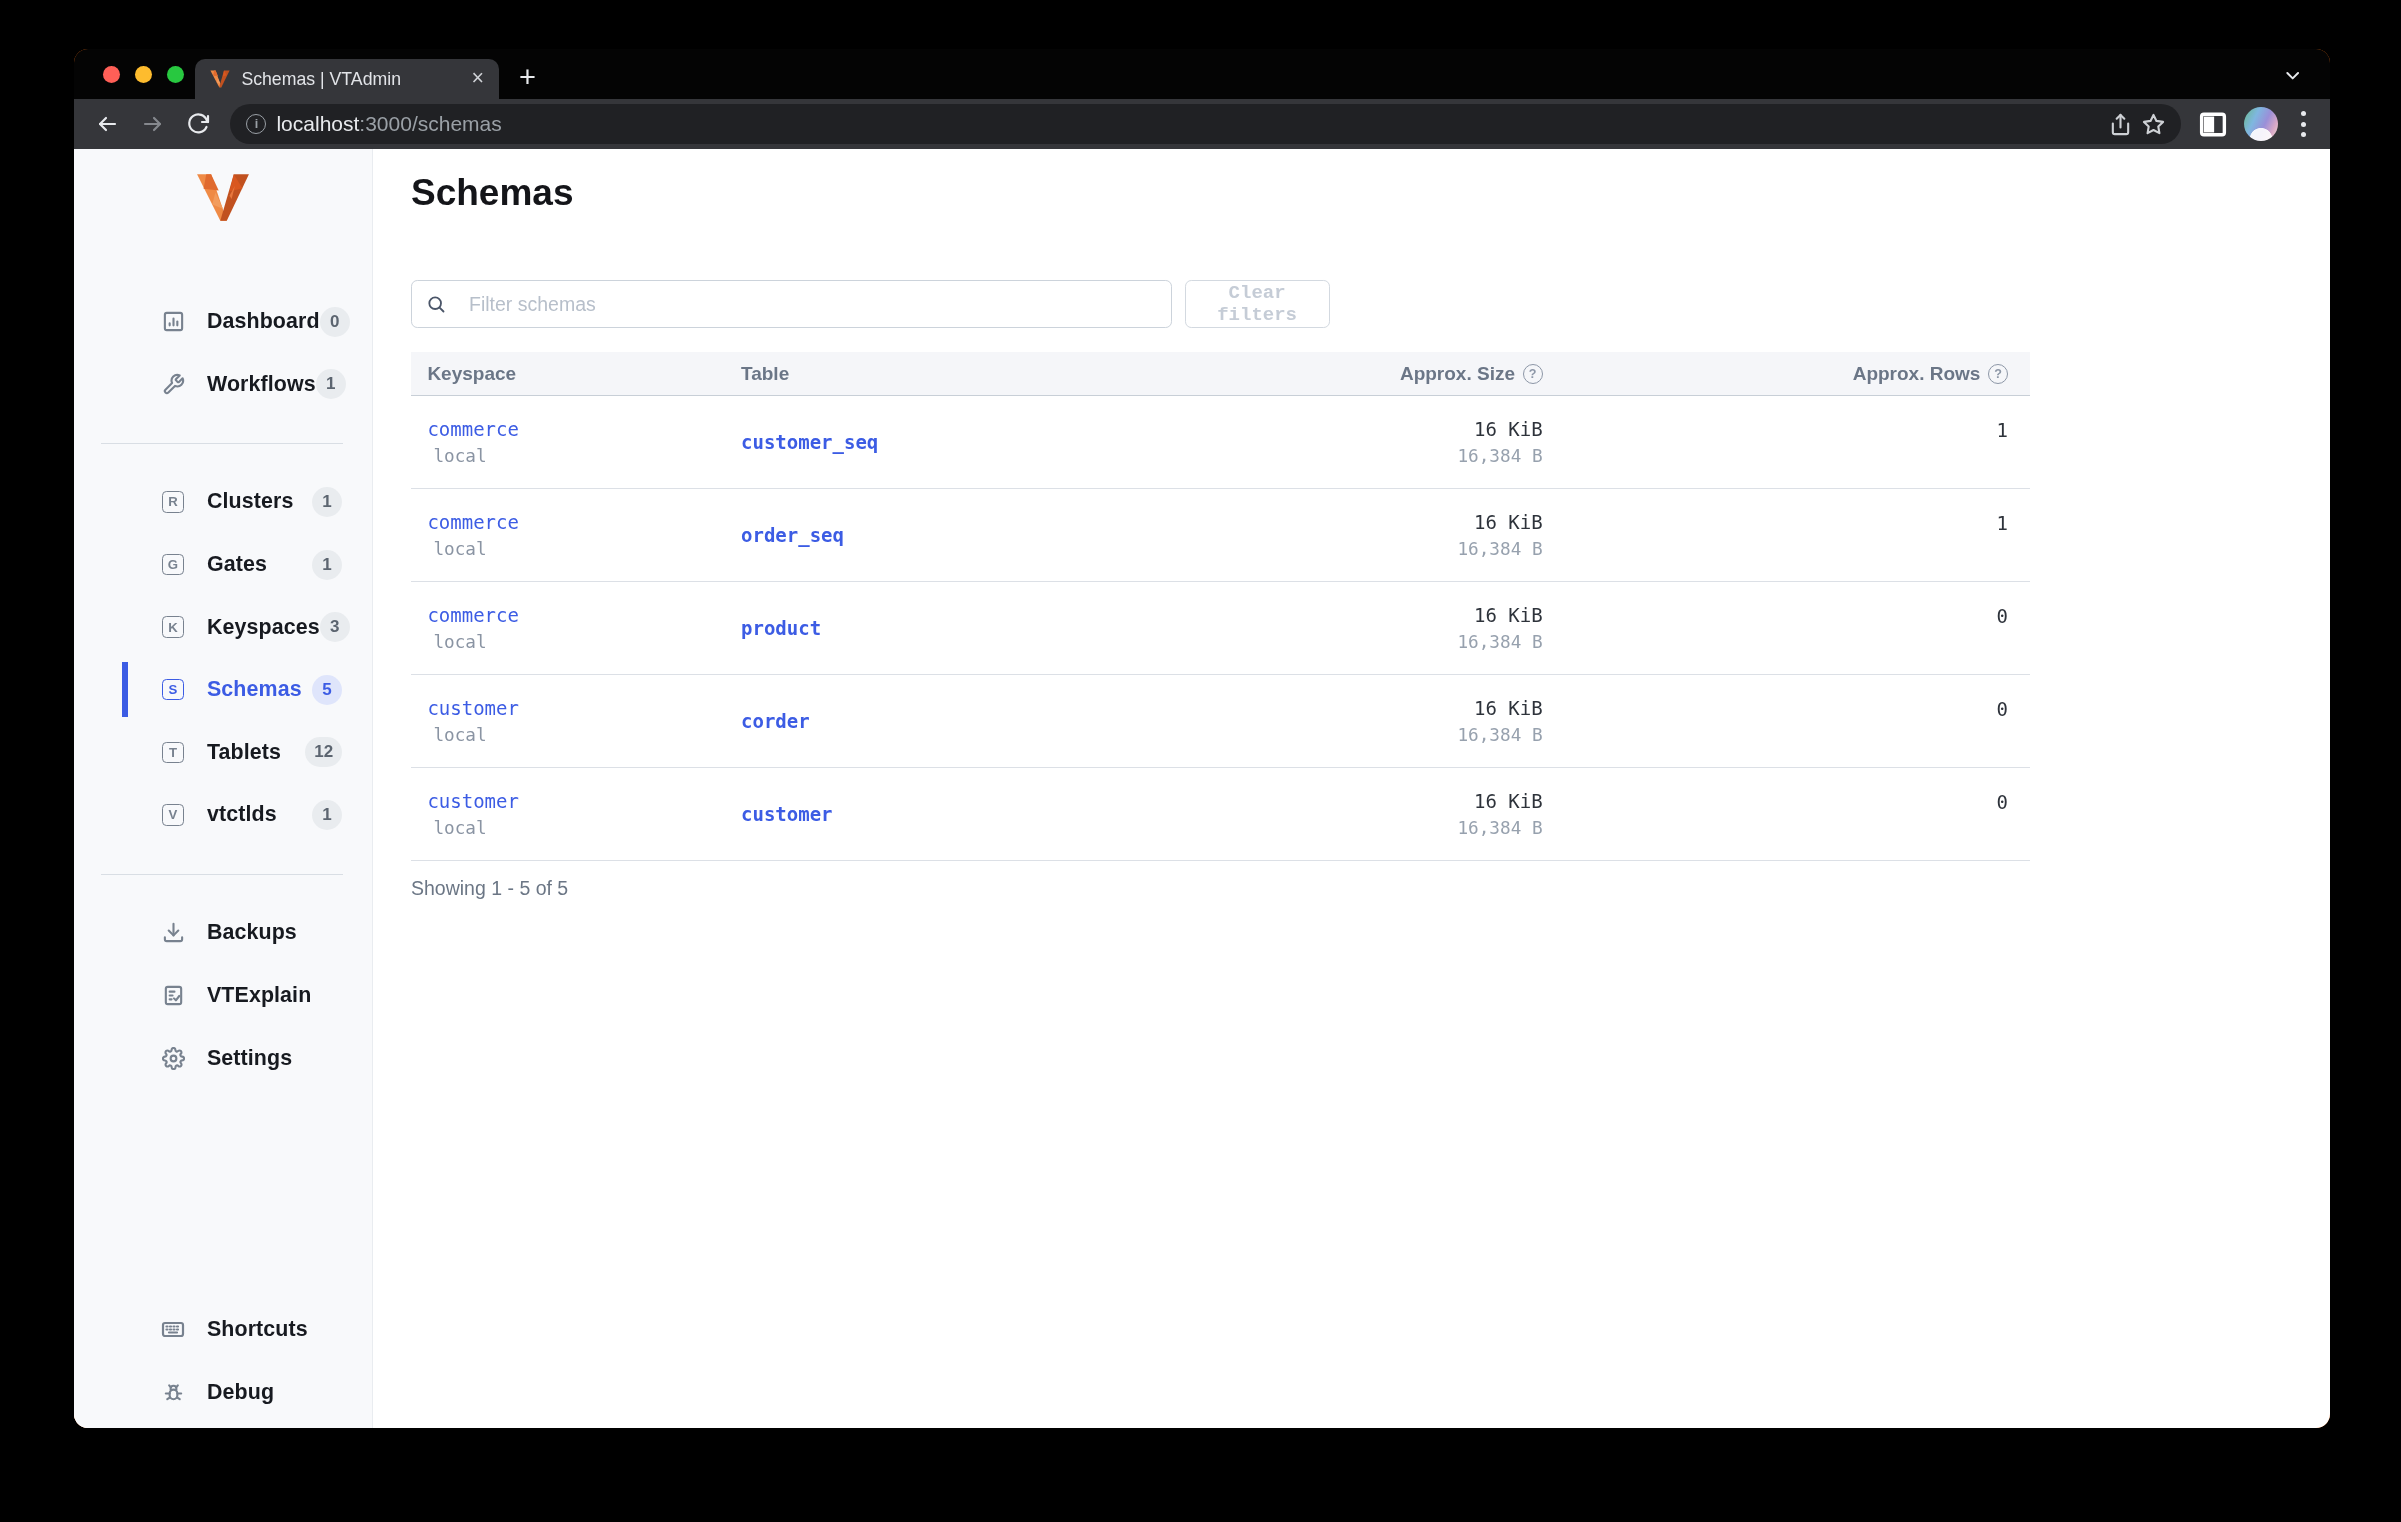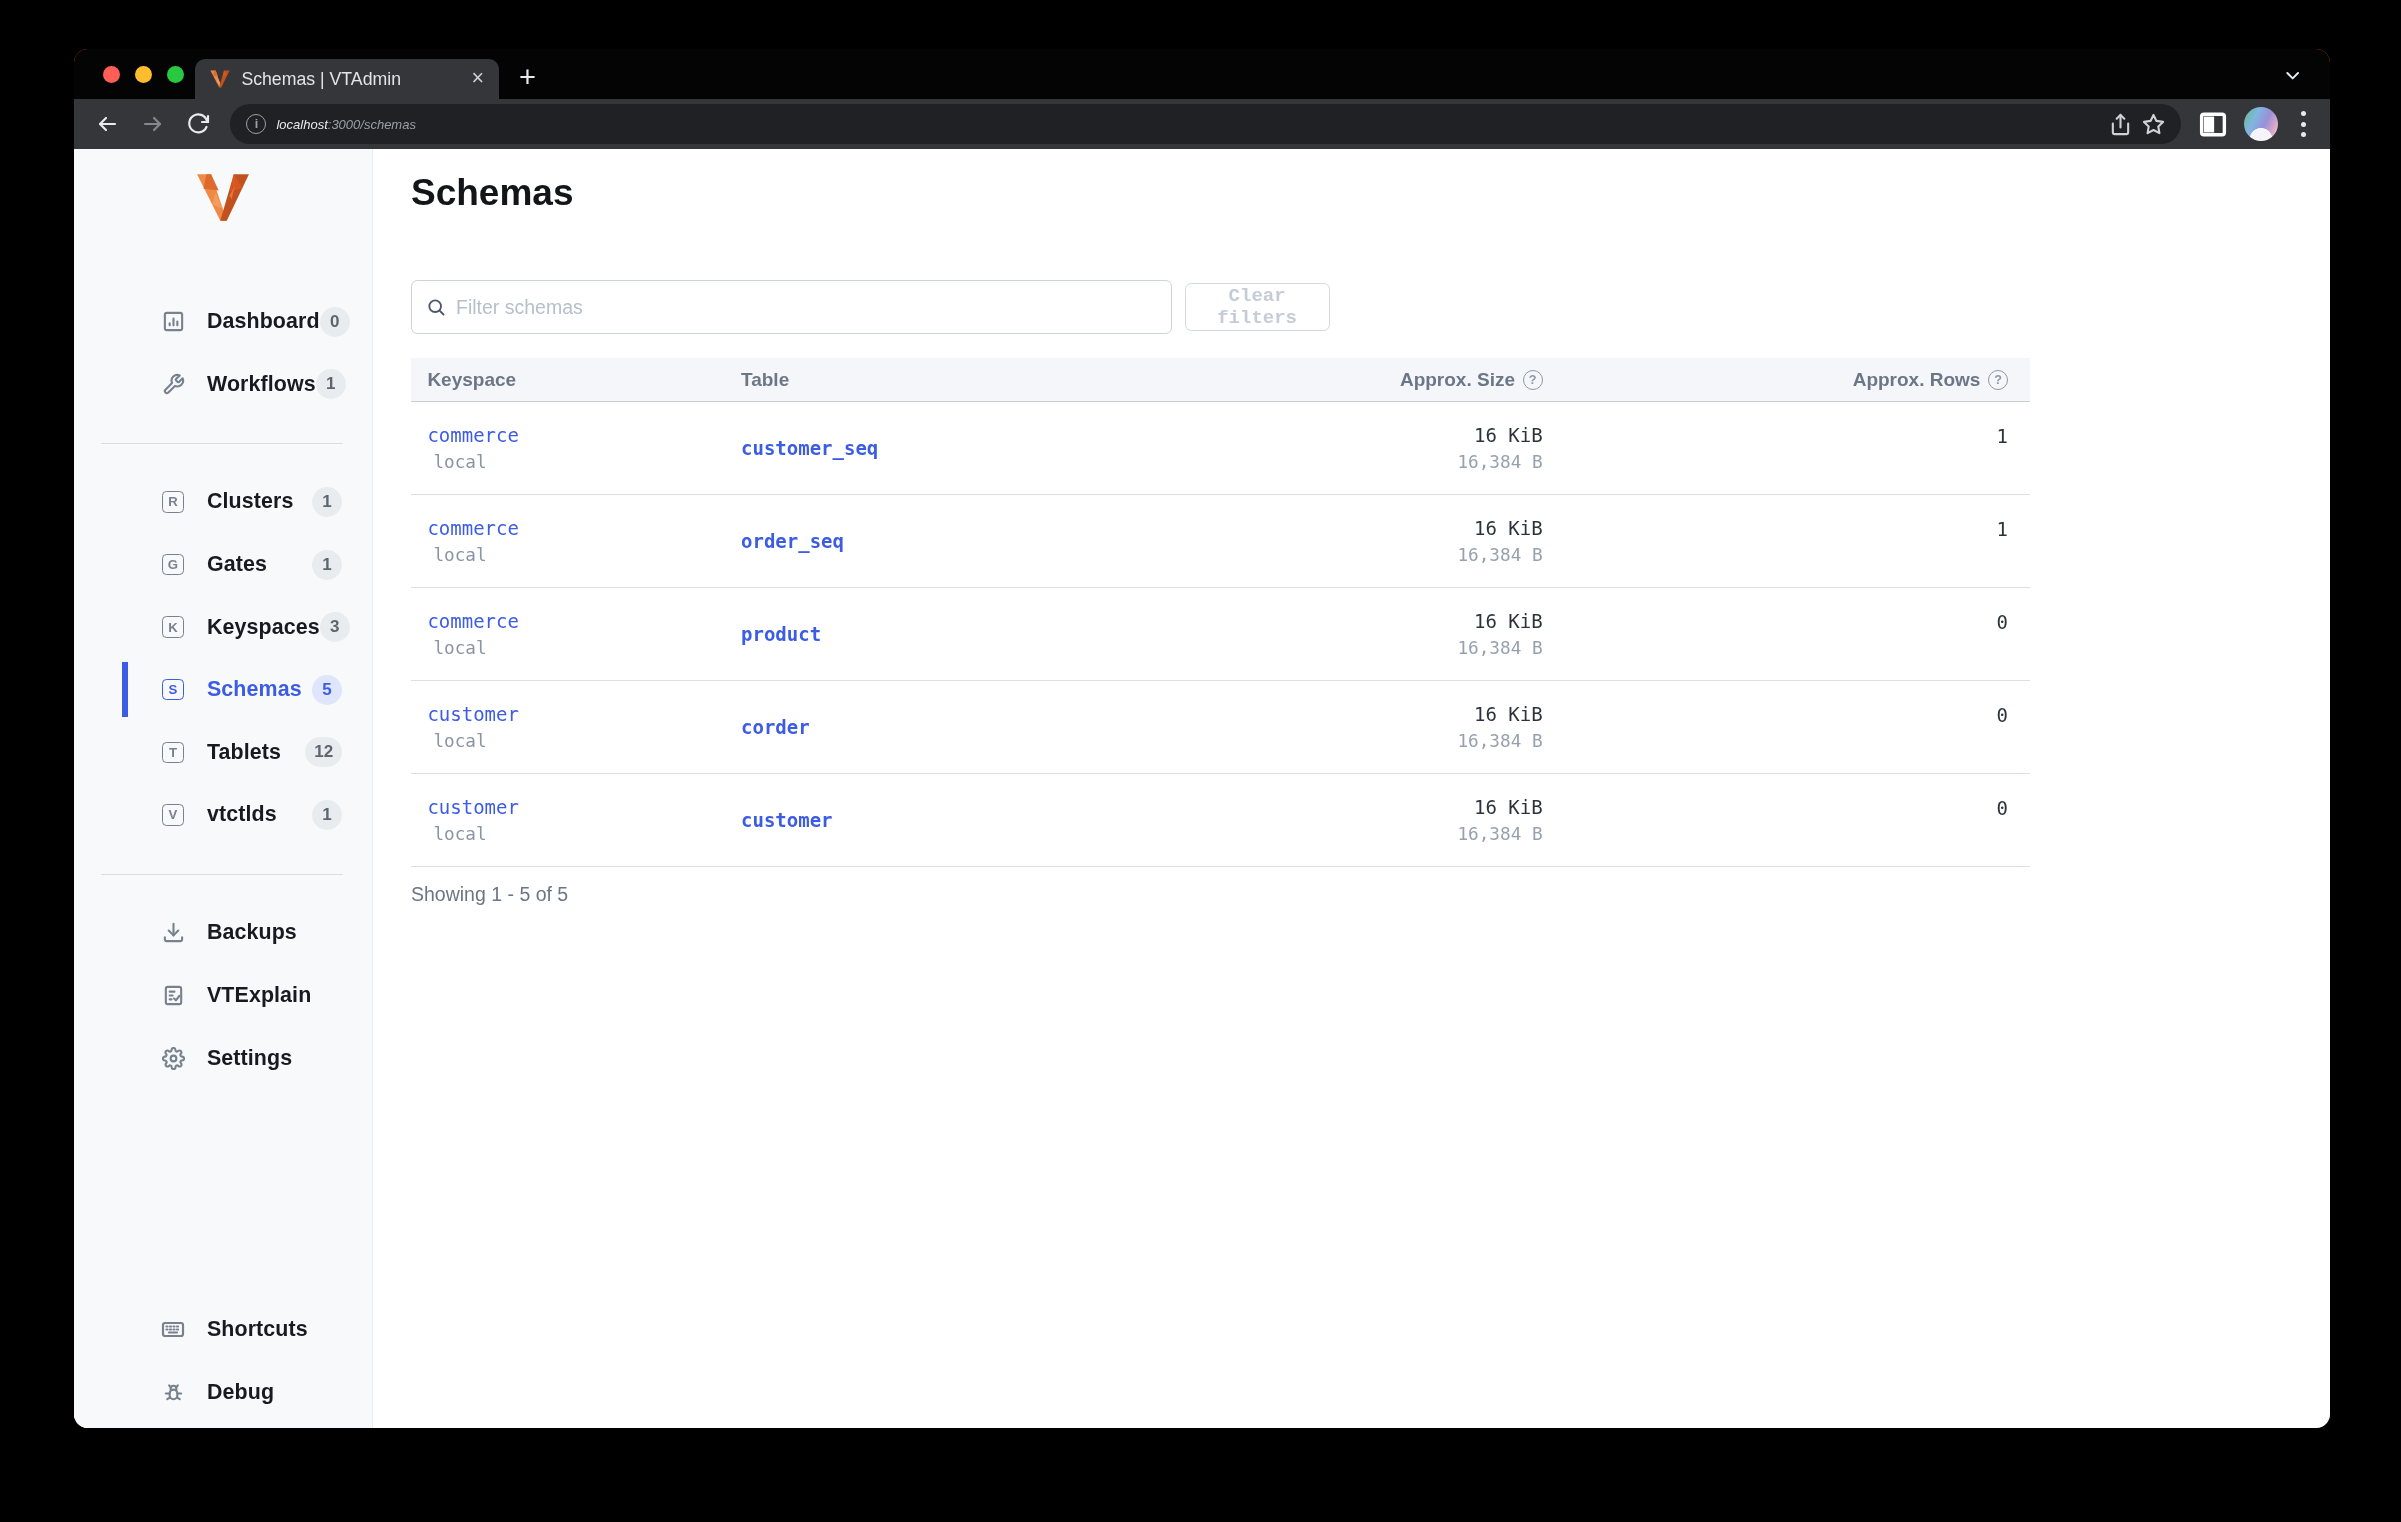--- a/index.html
+++ b/index.html
@@ -17,21 +17,21 @@
   .tab-close { margin-left:auto; font-size:21.4px; color:#cfd2d6; line-height:1; font-weight:400; }
   .newtab { position:absolute; left:445px; bottom:2.5px; font-size:29px; font-weight:300; color:#e8eaed; line-height:40px; }
   .strip-chevron { position:absolute; right:26.5px; top:16.4px; color:#e8eaed; }
 
   
   .toolbar { height:50px; background:#35363a; flex:none; display:flex; align-items:center; padding:0 19px; gap:17.7px; }
   .nav-btn { flex:none; display:flex; align-items:center; justify-content:center; width:28px; height:28px; color:#e8eaed; }
   .nav-btn.dim { color:#85888d; }
   .urlbar { flex:1; height:40px; background:#202124; border-radius:20px; display:flex; align-items:center; padding:0 16.4px; gap:10px; }
   .info-circle { width:20px; height:20px; border:1.9px solid #9aa0a6; border-radius:50%; color:#9aa0a6; font-size:12.6px; font-weight:700; display:flex; align-items:center; justify-content:center; font-style:normal; flex:none; }
-  .url { font-size:13px; color:#e8eaed; white-space:nowrap;font-style:italic; }
+  .url { font-size:21px; color:#e8eaed; white-space:nowrap; }
   .url .dim { color:#9aa0a6; }
   .urlbar .spacer { flex:1; }
   .pill-icon { color:#ced1d5; display:flex; align-items:center; }
   .panel-btn { color:#fff; display:flex; align-items:center; }
   .avatar { width:34px; height:34px; border-radius:50%; flex:none;
     background:
       radial-gradient(circle at 50% 95%, rgba(255,255,255,.9) 0 30%, rgba(255,255,255,0) 32%),
       linear-gradient(115deg,#69b98c 0%,#7fb7e0 32%,#9a8fd8 58%,#d9a9c7 80%,#efe0d3 100%);
   }
   .kebab { display:flex; flex-direction:column; gap:5.7px; align-items:center; padding:0 5px; }
@@ -53,21 +53,21 @@
   .nav-item.active .nav-label { color:#3c5ce4; }
   .nav-item.active .badge { background:#dfe5fb; color:#3c5ce4; }
   .nav-divider { height:1.3px; background:#d9dee4; margin:24px 29px 30px 26.5px; flex:none; }
   .nav-spacer { flex:1; }
   .nav-bottom { margin-bottom:8.8px; }
 
   
   .main { flex:1; padding-left:38px; overflow:hidden; }
   h1.page-title { margin-top:25px; font-size:37px; line-height:1; font-weight:700; color:#141519; }
   .filter-row { margin-top:69px; display:flex; gap:12.6px; align-items:center; }
-  .search-box { width:761px; height:54px; border:1.3px solid #ccd3db; border-radius:6.3px; display:flex; align-items:center; padding:0 14px; gap:10px; background:#fff; }
+  .search-box { width:761px; height:48px; border:1.3px solid #ccd3db; border-radius:6.3px; display:flex; align-items:center; padding:0 14px; gap:23px; background:#fff; }
   .search-box svg { color:#4a5568; flex:none; }
   .search-box input { border:none; outline:none; flex:1; font-size:19.5px; color:#2d3748; font-family:"Liberation Sans",sans-serif; background:transparent; }
   .search-box input::placeholder { color:#b7bfca; }
   .clear-btn { width:145px; height:48px; border:1.3px solid #d3d9e0; border-radius:6.3px; background:#fff; color:#c5ccd6; font-size:19px; font-weight:700; font-family:Liberation Mono, monospace; }
 
   .table { width:1619px; margin-top:24px; }
   .thead, .trow { display:grid; grid-template-columns:330px 356px 467px 467px; }
   .thead { height:44px; background:#f5f6f9; border-bottom:1.3px solid #c8cfd7; align-items:center; }
   .th { font-size:19px; font-weight:700; color:#6b7687; display:flex; align-items:center; }
   .th.c1 { padding-left:16.4px; }

